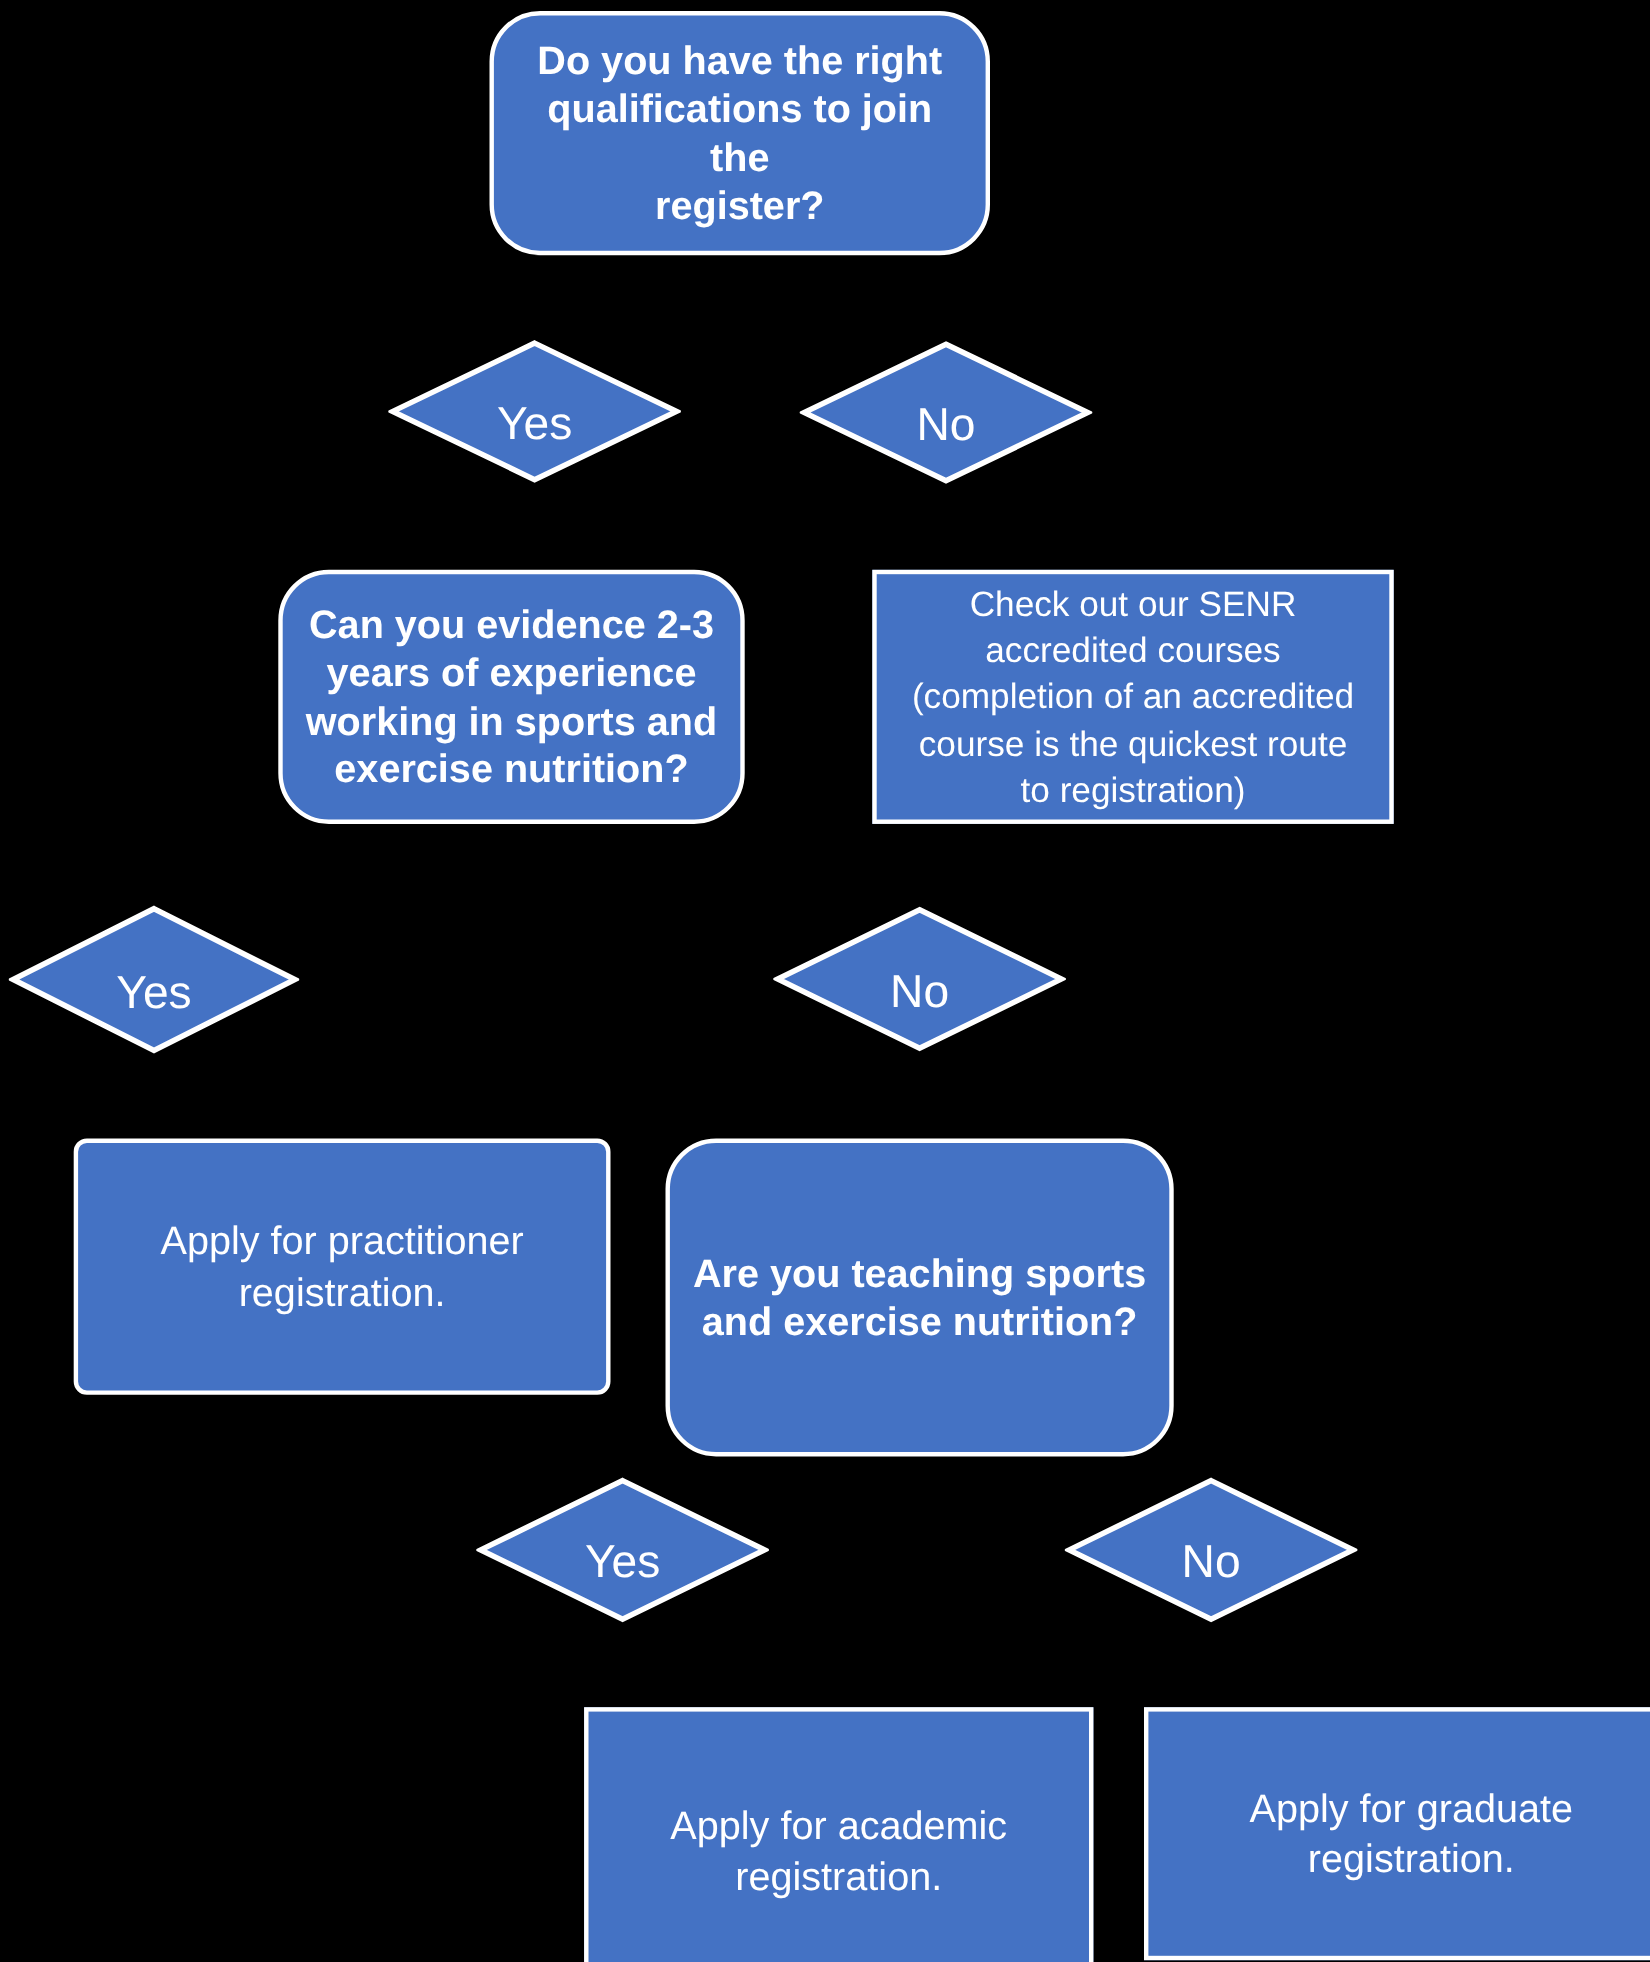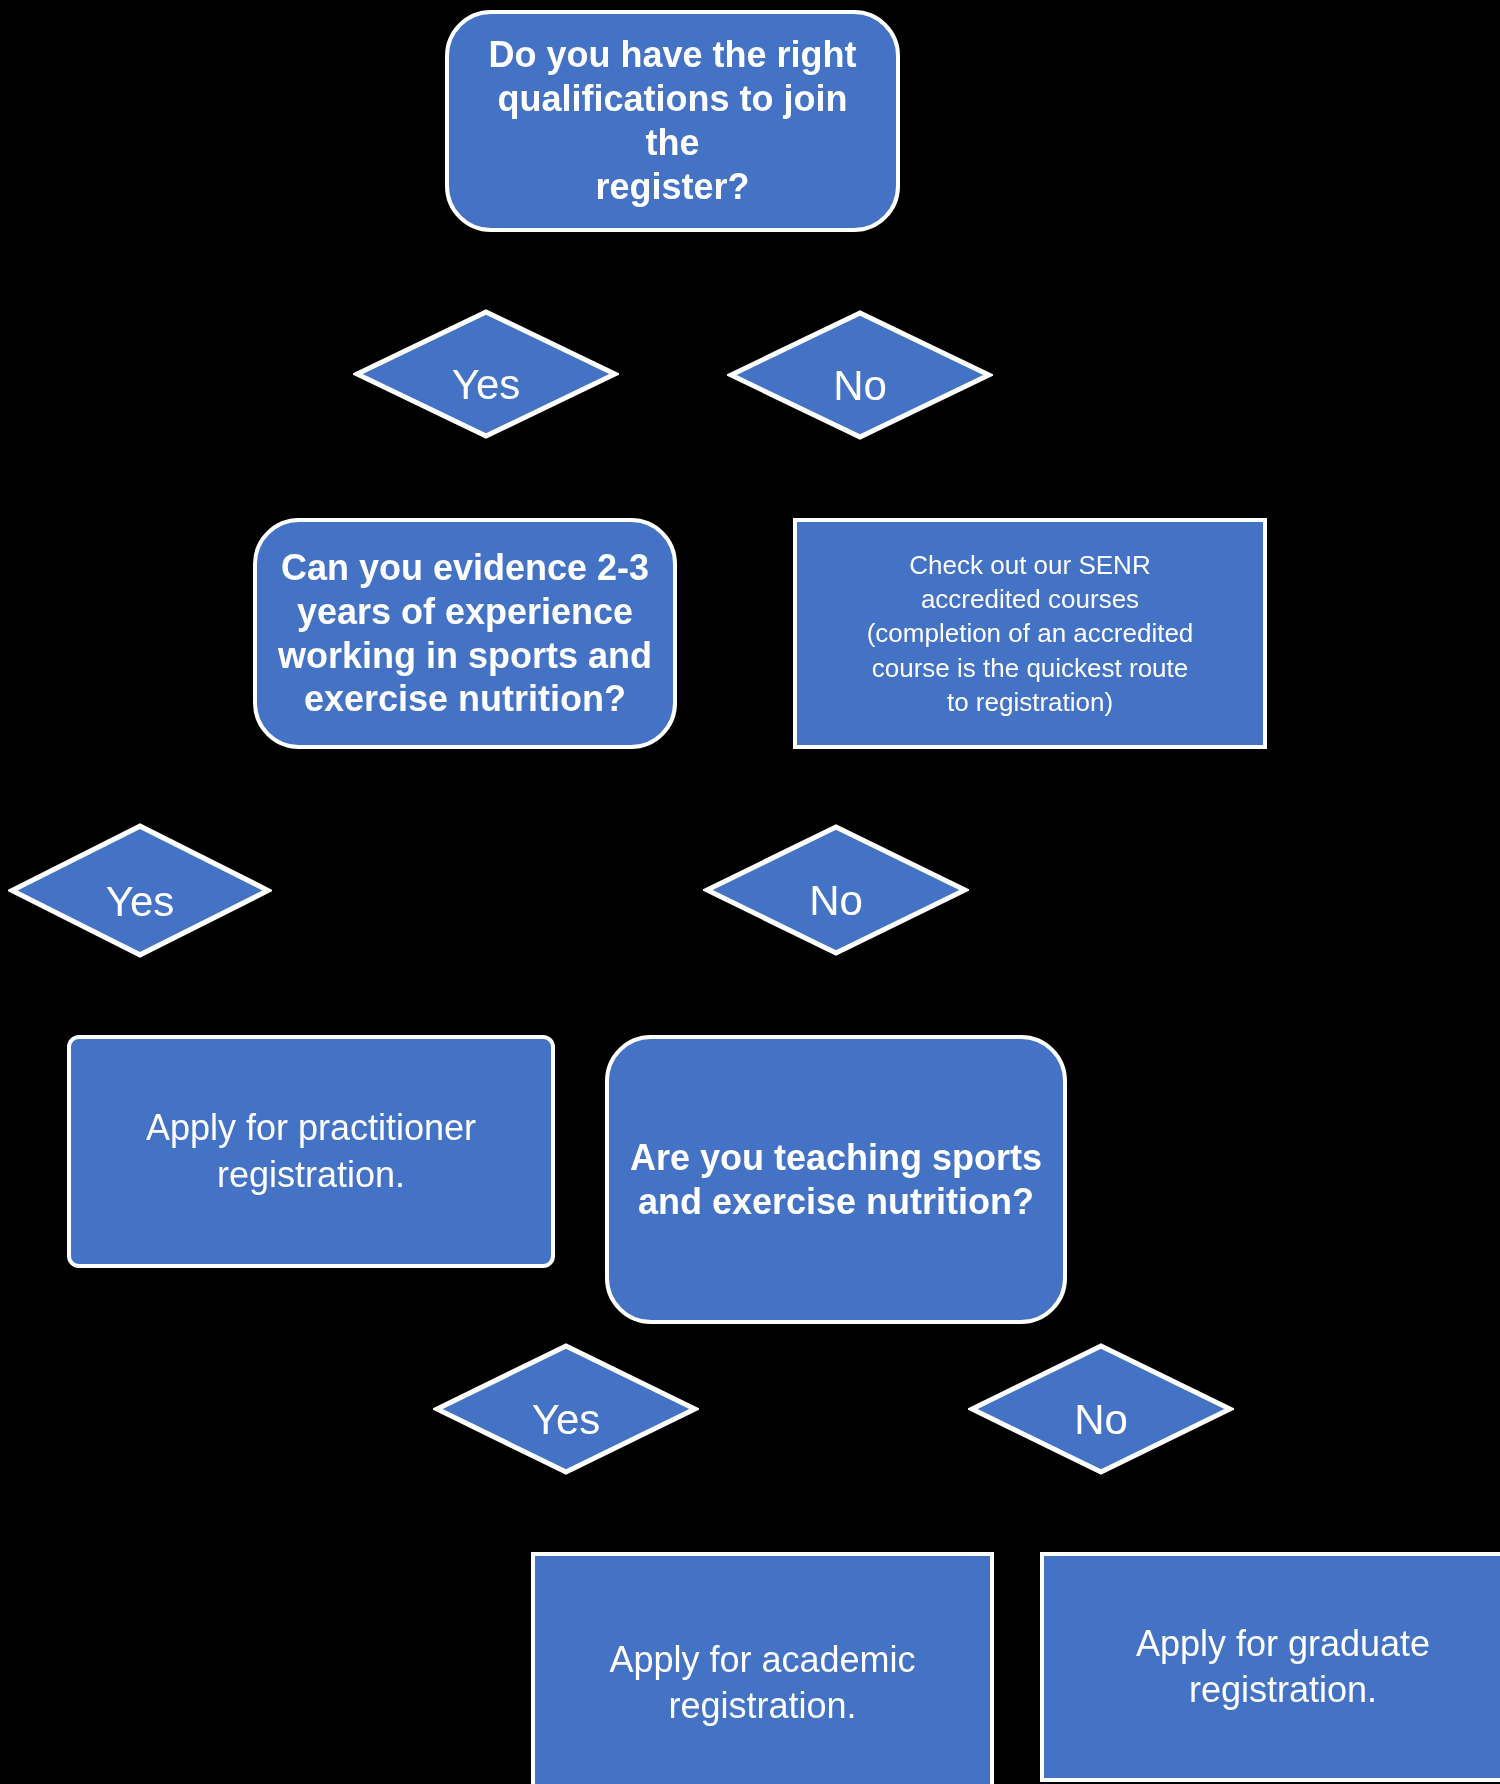--- a/index.html
+++ b/index.html
@@ -26,21 +26,21 @@
     box-sizing: border-box;
   }
   .box {
     background: var(--node-fill, #4472C4);
     border: 4px solid var(--node-border, #ffffff);
     padding: 10px 18px;
   }
   .rounded { border-radius: 46px; }
   .q-text { font-weight: bold; font-size: 36px; line-height: 1.22; }
   .rect-text { font-weight: normal; font-size: 36px; line-height: 1.28; }
-  .senr-text { font-weight: normal; font-size: 26px; line-height: 1.32; }
+  .senr-text { font-weight: normal; font-size: 32px; line-height: 1.32; }
   .pre { white-space: pre-line; }
   .diamond { background: transparent; }
   .diamond svg {
     position: absolute;
     inset: 0;
     width: 100%;
     height: 100%;
   }
   .diamond polygon {
     fill: var(--node-fill, #4472C4);

